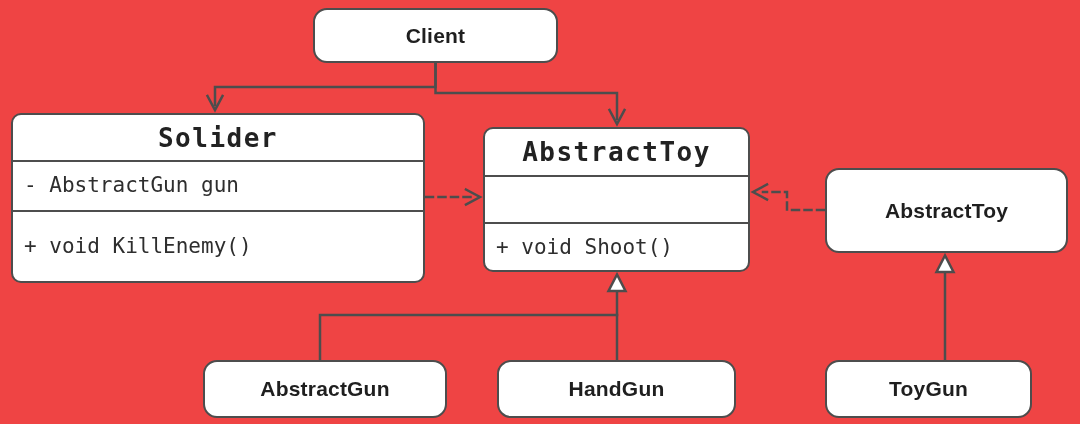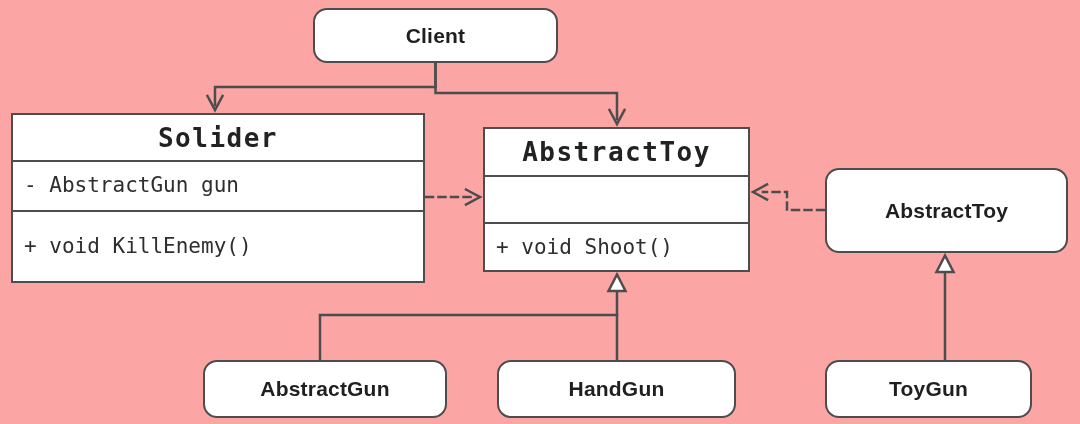--- a/index.html
+++ b/index.html
@@ -4,21 +4,21 @@
 <style>
   html, body {
     margin: 0;
     padding: 0;
     background: #ffffff;
   }
   #diagram-canvas {
     position: relative;
     width: 1080px;
     height: 424px;
-    background: #fca5a5;
+    background: #ef4444;
     overflow: hidden;
     font-family: "Liberation Sans", sans-serif;
   }
   
   .node {
     position: absolute;
     box-sizing: border-box;
     background: #ffffff;
     border: 2.5px solid #4d4d4d;
     color: #1f1f1f;
@@ -26,21 +26,21 @@
   .node.simple {
     border-radius: 14px;
     display: flex;
     align-items: center;
     justify-content: center;
     font-weight: bold;
     font-size: 21px;
     letter-spacing: 0.2px;
   }
   .node.classbox {
-    border-radius: 0;
+    border-radius: 10px;
     display: flex;
     flex-direction: column;
     font-family: "DejaVu Sans Mono", monospace;
   }
   .cls-title {
     display: flex;
     align-items: center;
     justify-content: center;
     font-weight: bold;
     font-size: 26px;

